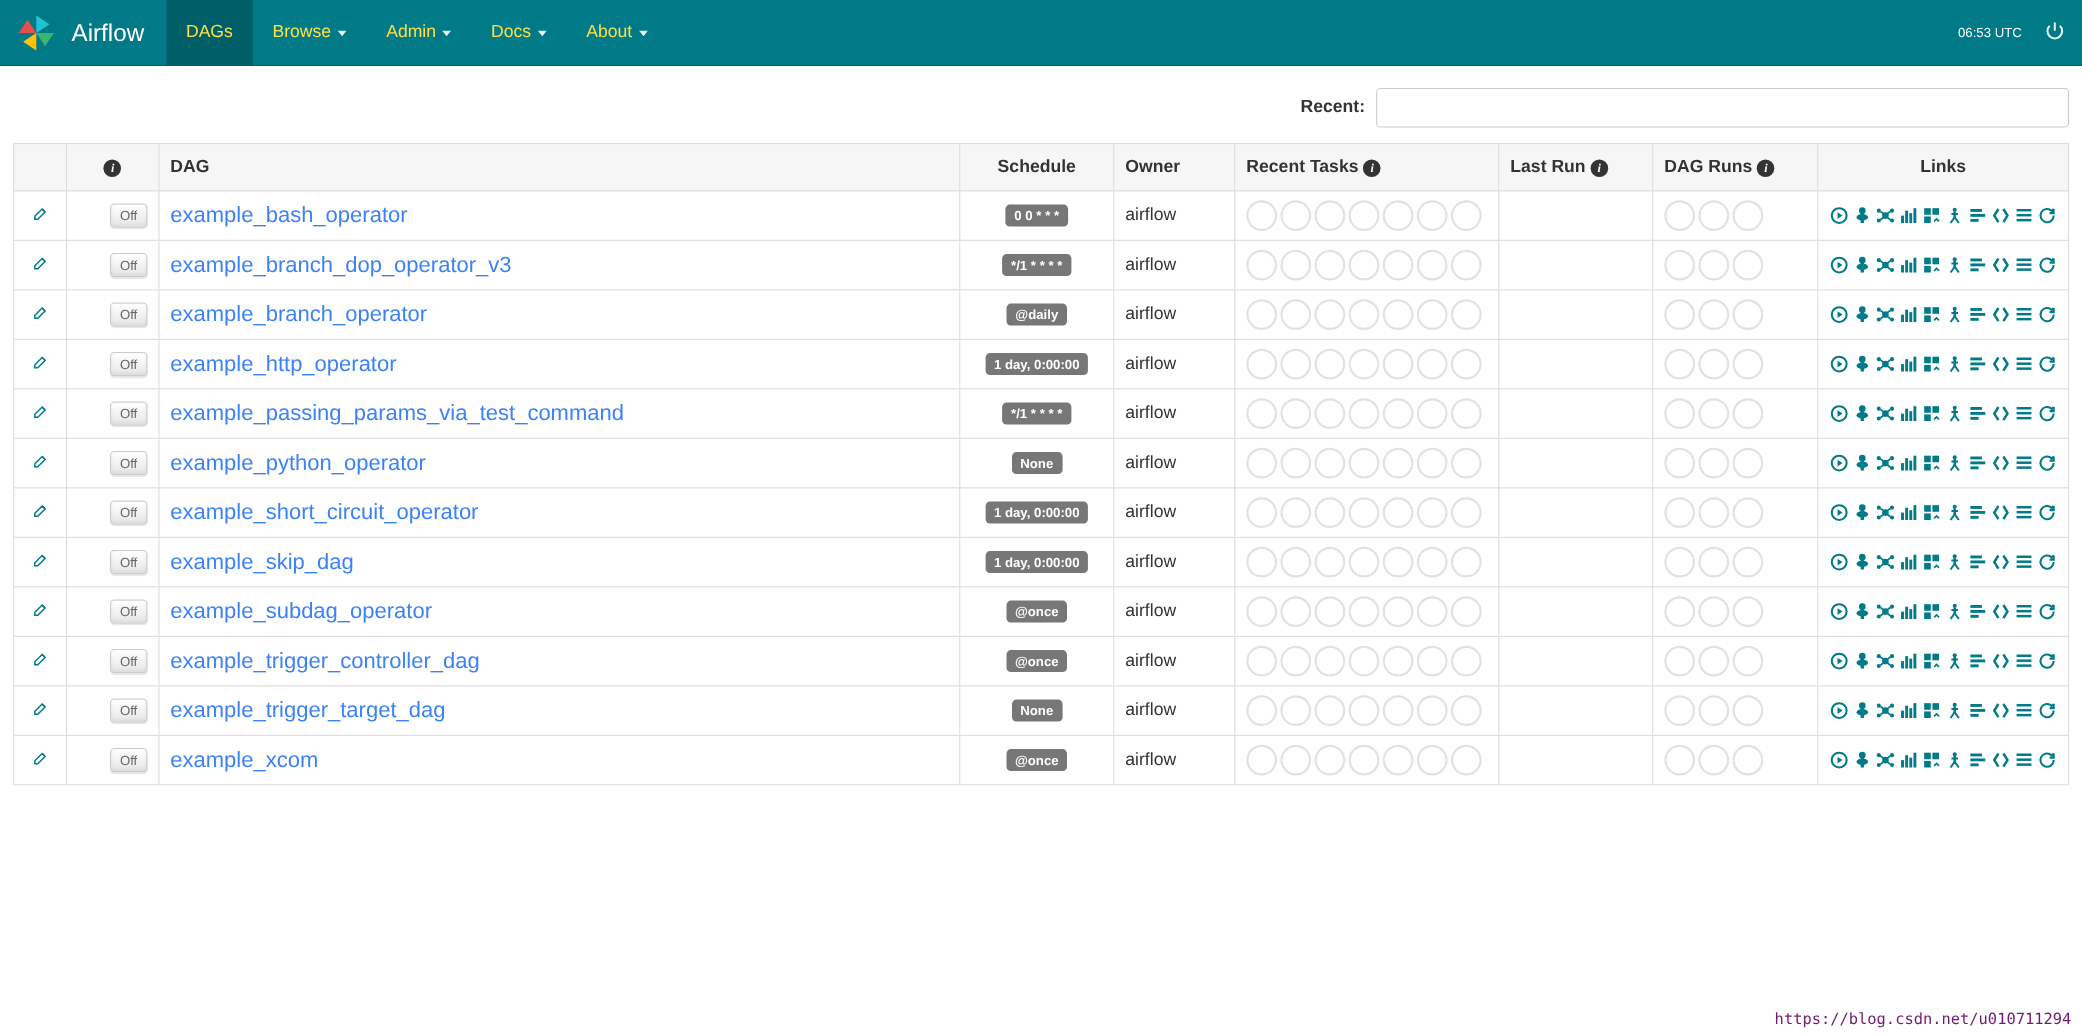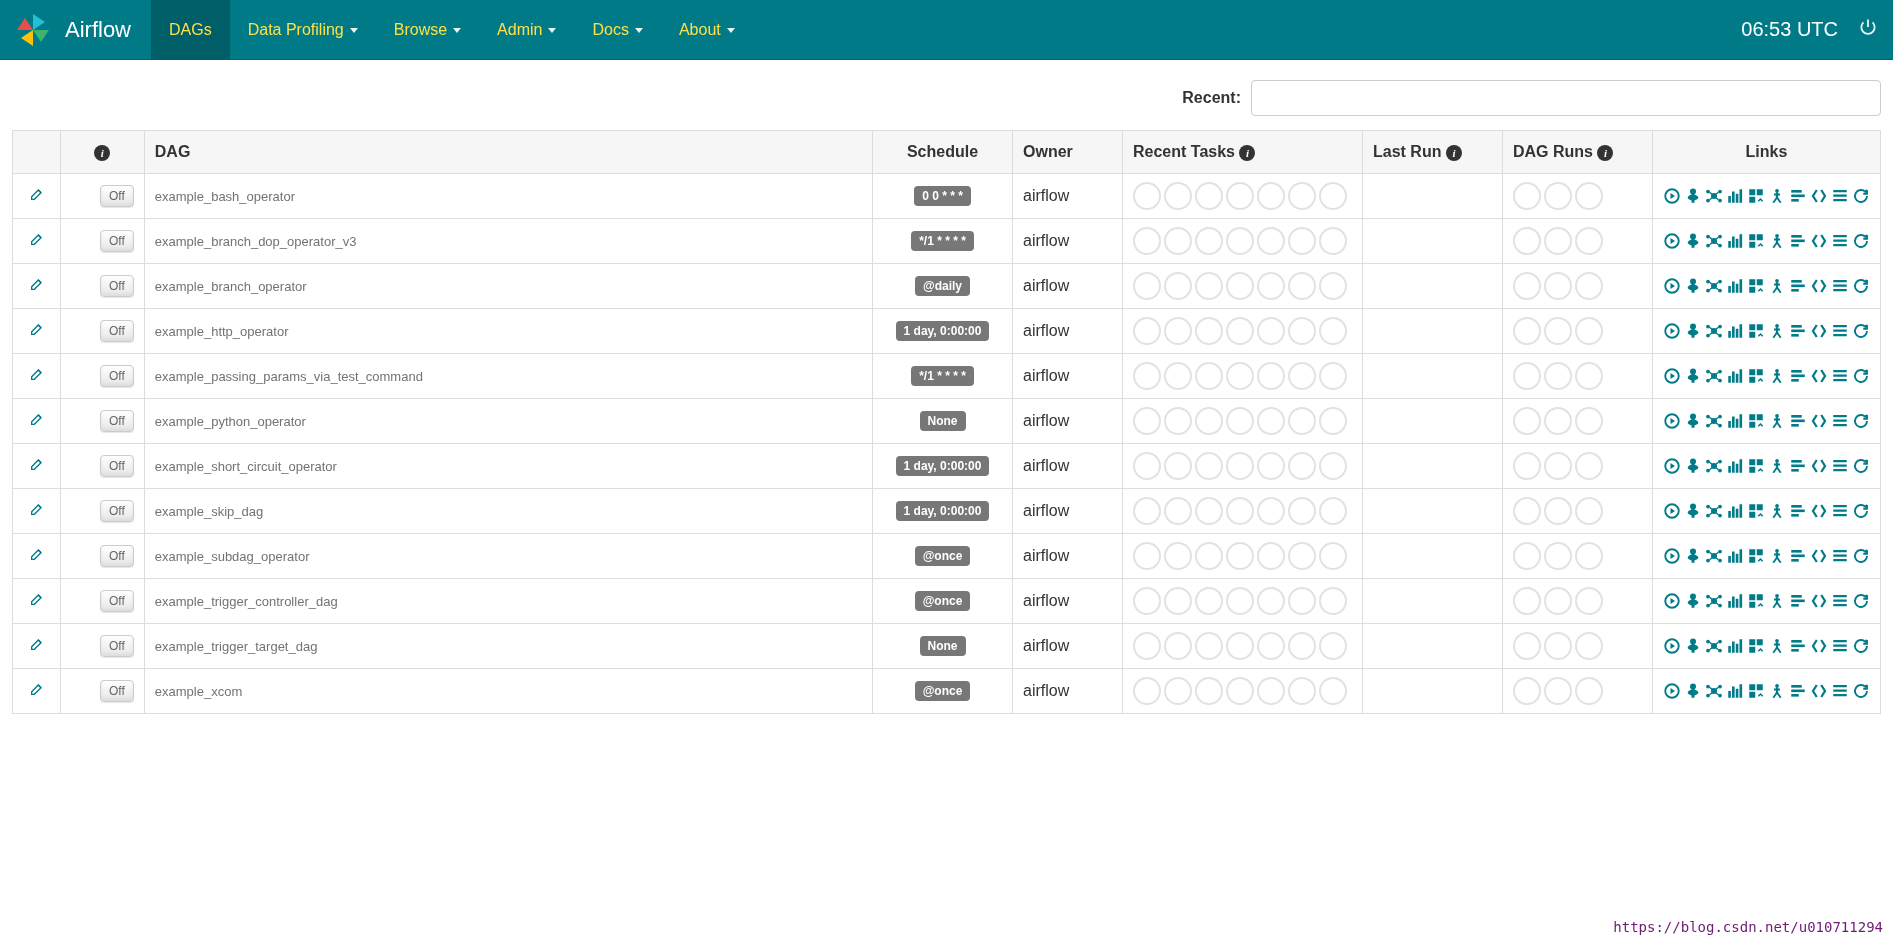--- a/index.html
+++ b/index.html
@@ -7,21 +7,21 @@
     
     
     .navbar { background: #007a87; color: #fff; height: 60px; display: flex; align-items: center; padding: 0 15px; border-bottom: 1px solid #016772; }
     .navbar-brand { display: flex; align-items: center; font-size: 22px; color: #fff; text-decoration: none; margin-right: 20px; }
     .pinwheel { width: 36px; height: 36px; margin-right: 14px; position: relative; }
     .pinwheel svg { width: 100%; height: 100%; }
     .nav-items { display: flex; list-style: none; height: 100%; }
     .nav-item { display: flex; align-items: center; padding: 0 18px; cursor: pointer; font-size: 16px; color: #fde047; height: 60px; }
     .nav-item.active { background: #005e69; }
     .caret { display: inline-block; width: 0; height: 0; border-left: 4px solid transparent; border-right: 4px solid transparent; border-top: 5px solid #e6f5f6; margin-left: 6px; vertical-align: middle; }
-    .navbar-right { margin-left: auto; display: flex; align-items: center; gap: 20px; font-size: 20px; }
+    .navbar-right { margin-left: auto; display: flex; align-items: center; gap: 20px; font-size: 12px; }
     .power-icon { width: 20px; height: 20px; fill: none; stroke: #e6f5f6; stroke-width: 2.2; cursor: pointer; }
     
     
     .content { padding: 0 12px; }
     .search-bar { display: flex; justify-content: flex-end; align-items: center; padding: 20px 0 14px; }
     .search-label { font-weight: bold; font-size: 16px; margin-right: 10px; }
     .search-input { width: 630px; height: 36px; border: 1px solid #ccc; border-radius: 4px; padding: 0 10px; font-size: 14px; }
     
     
     table { width: 100%; border-collapse: collapse; border: 1px solid #ddd; }
@@ -36,21 +36,21 @@
     .col-owner { width: 110px; }
     .col-recent { width: 240px; }
     .col-lastrun { width: 140px; }
     .col-dagruns { width: 150px; }
     .col-links { width: 210px; text-align: center; }
     
     .edit-icon { width: 16px; height: 16px; stroke: #017b88; fill: none; stroke-width: 2; cursor: pointer; }
     
     .toggle-btn { display: inline-block; background: linear-gradient(to bottom, #fff, #e6e6e6); border: 1px solid #ccc; border-radius: 4px; padding: 3px 8px; font-size: 12px; color: #666; cursor: pointer; box-shadow: inset 0 -2px 4px rgba(0,0,0,0.05), 0 1px 1px rgba(0,0,0,0.1); margin-left: 29px; }
     
-    .dag-link { color: #737373; text-decoration: none; font-size: 13px; }
+    .dag-link { color: #3b82f6; text-decoration: none; font-size: 20px; }
     
     .schedule-badge { display: inline-block; background: #777; color: #fff; padding: 3px 8px; border-radius: 4px; font-size: 12px; font-weight: bold; white-space: nowrap; }
     
     .info-icon { display: inline-flex; align-items: center; justify-content: center; width: 16px; height: 16px; background: #333; color: #fff; border-radius: 50%; font-size: 11px; font-style: italic; font-family: Georgia, serif; font-weight: bold; }
     
     .circles { display: flex; gap: 3px; }
     .circle { width: 28px; height: 28px; border: 2px solid #e2e2e2; border-radius: 50%; }
     .dagrun-circles { display: flex; gap: 3px; }
     
     .link-icons { display: flex; gap: 3px; justify-content: center; color: #017b88; }
@@ -70,24 +70,20 @@
         <path d="M18 18 L34 18 L26 30 Z" fill="#3cb371"></path>
         <path d="M18 18 L18 34 L6 26 Z" fill="#ffc107"></path>
         <path d="M18 18 L2 18 L10 6 Z" fill="#e94e4e"></path>
       </svg>
     </span>
     <span>Airflow</span>
   </a>
   <ul class="nav-items" id="nav-items">
       <li class="nav-item active">
         <span>DAGs</span>
-      </li>
-      <li class="nav-item">
-        <span>Data Profiling</span>
-        <span class="caret"></span>
       </li>
       <li class="nav-item">
         <span>Browse</span>
         <span class="caret"></span>
       </li>
       <li class="nav-item">
         <span>Admin</span>
         <span class="caret"></span>
       </li>
       <li class="nav-item">

